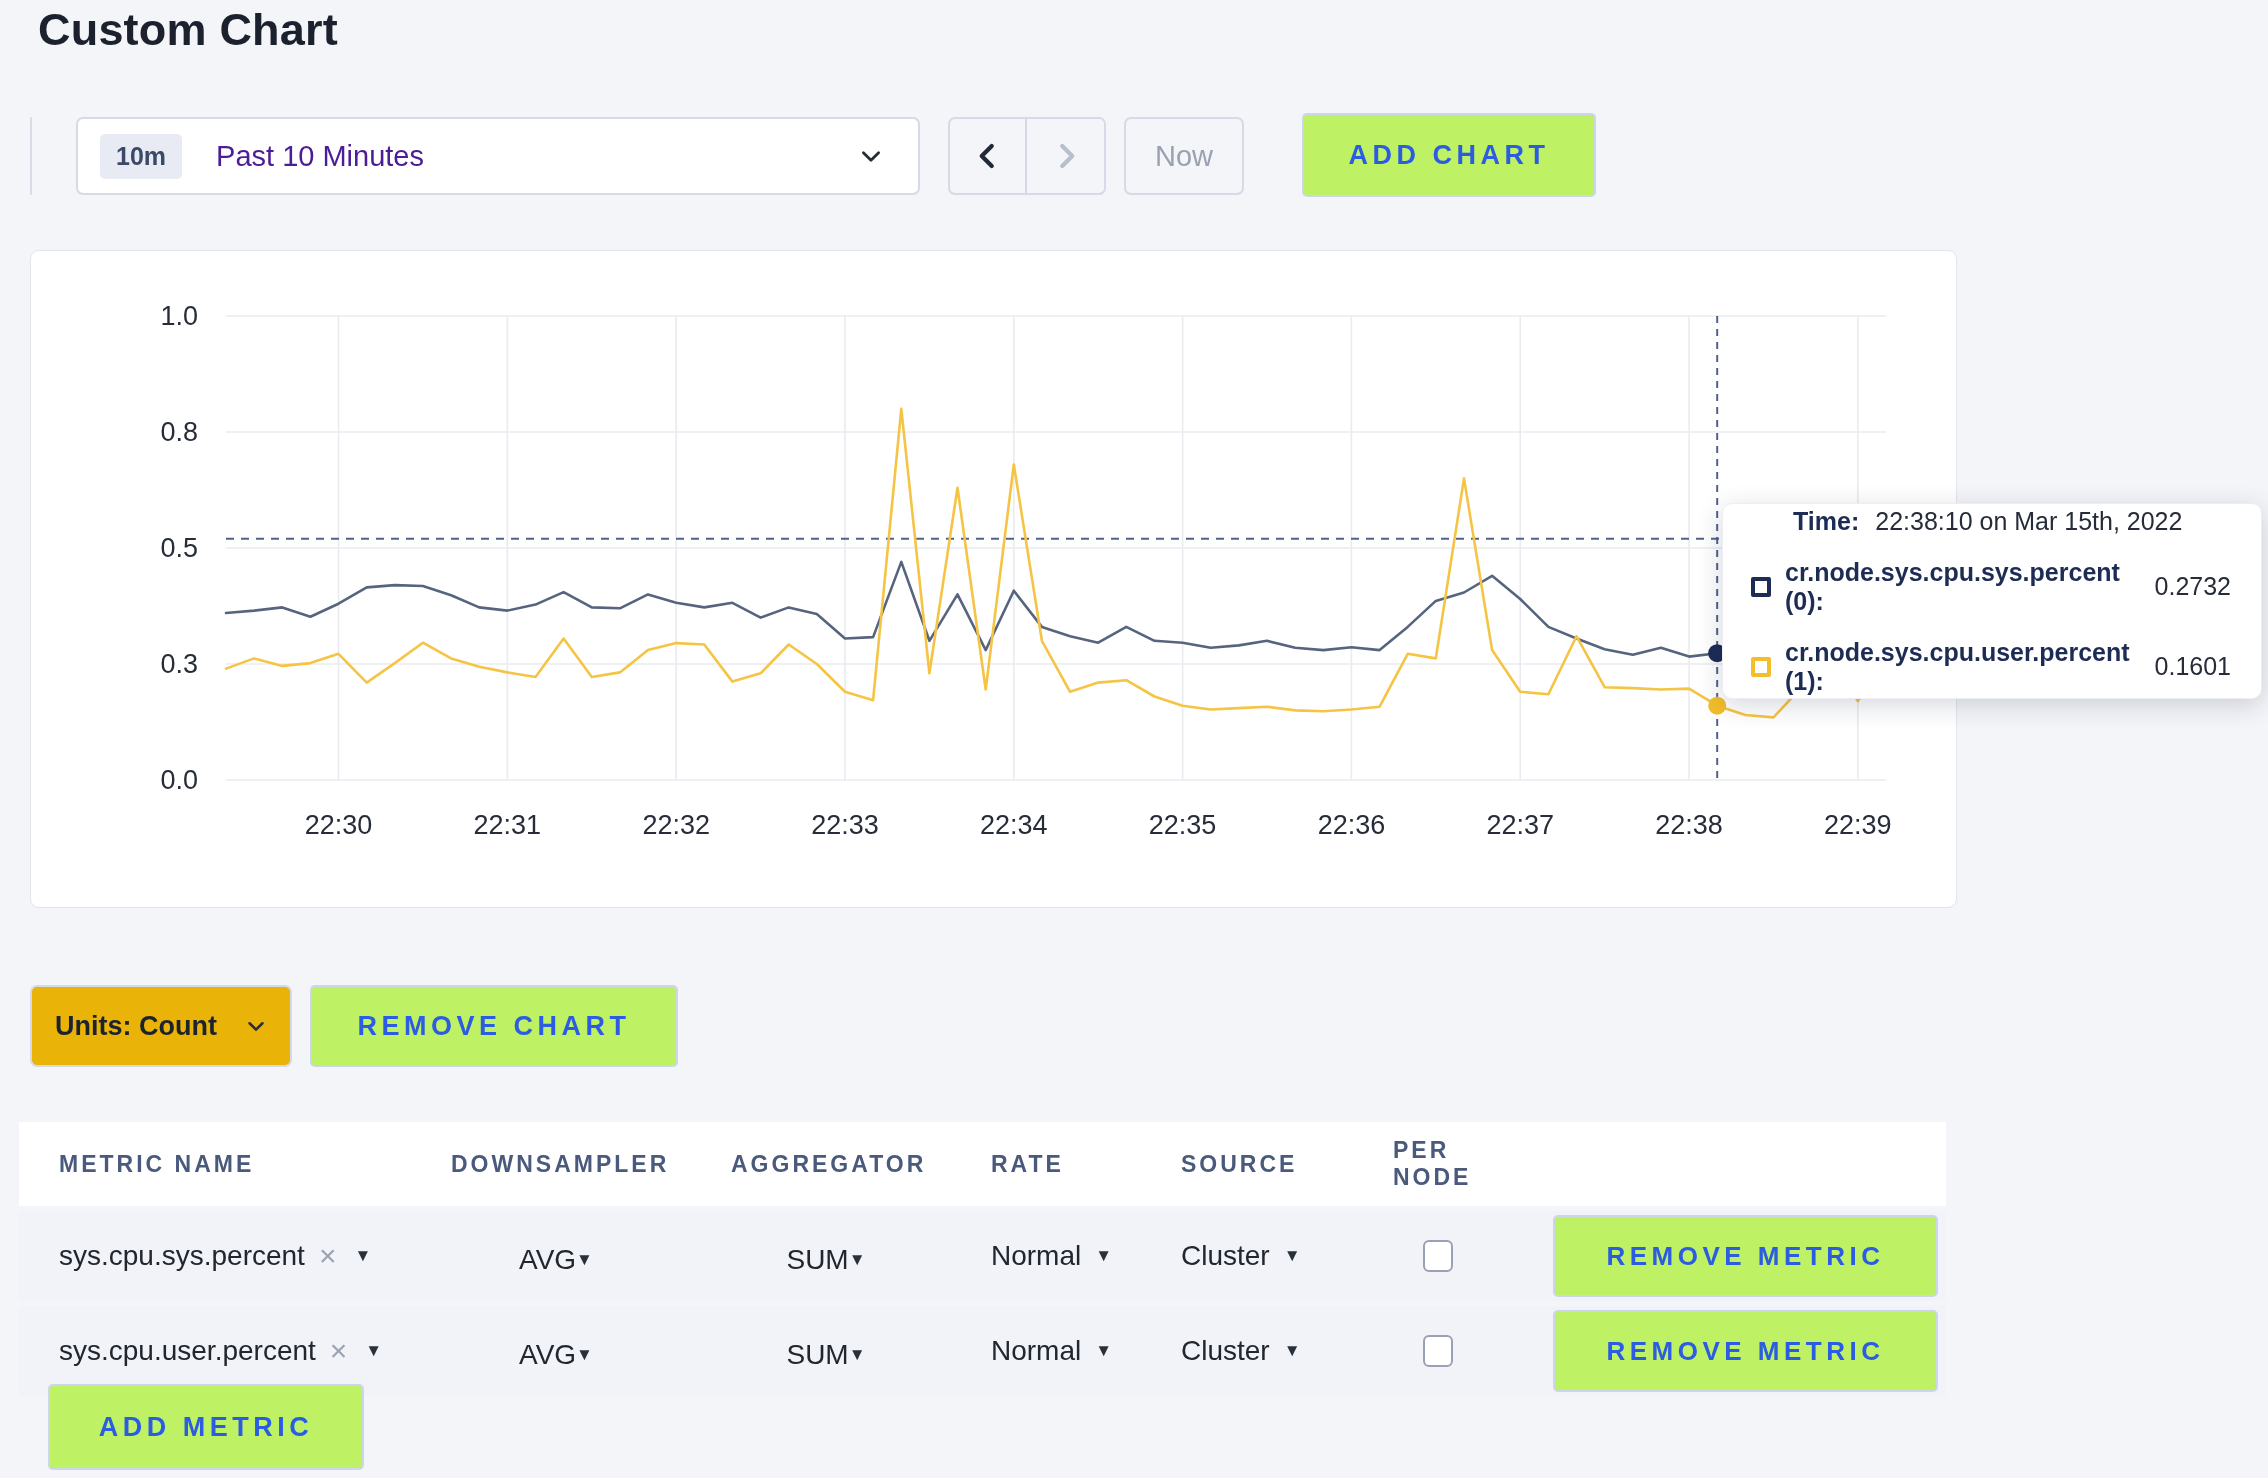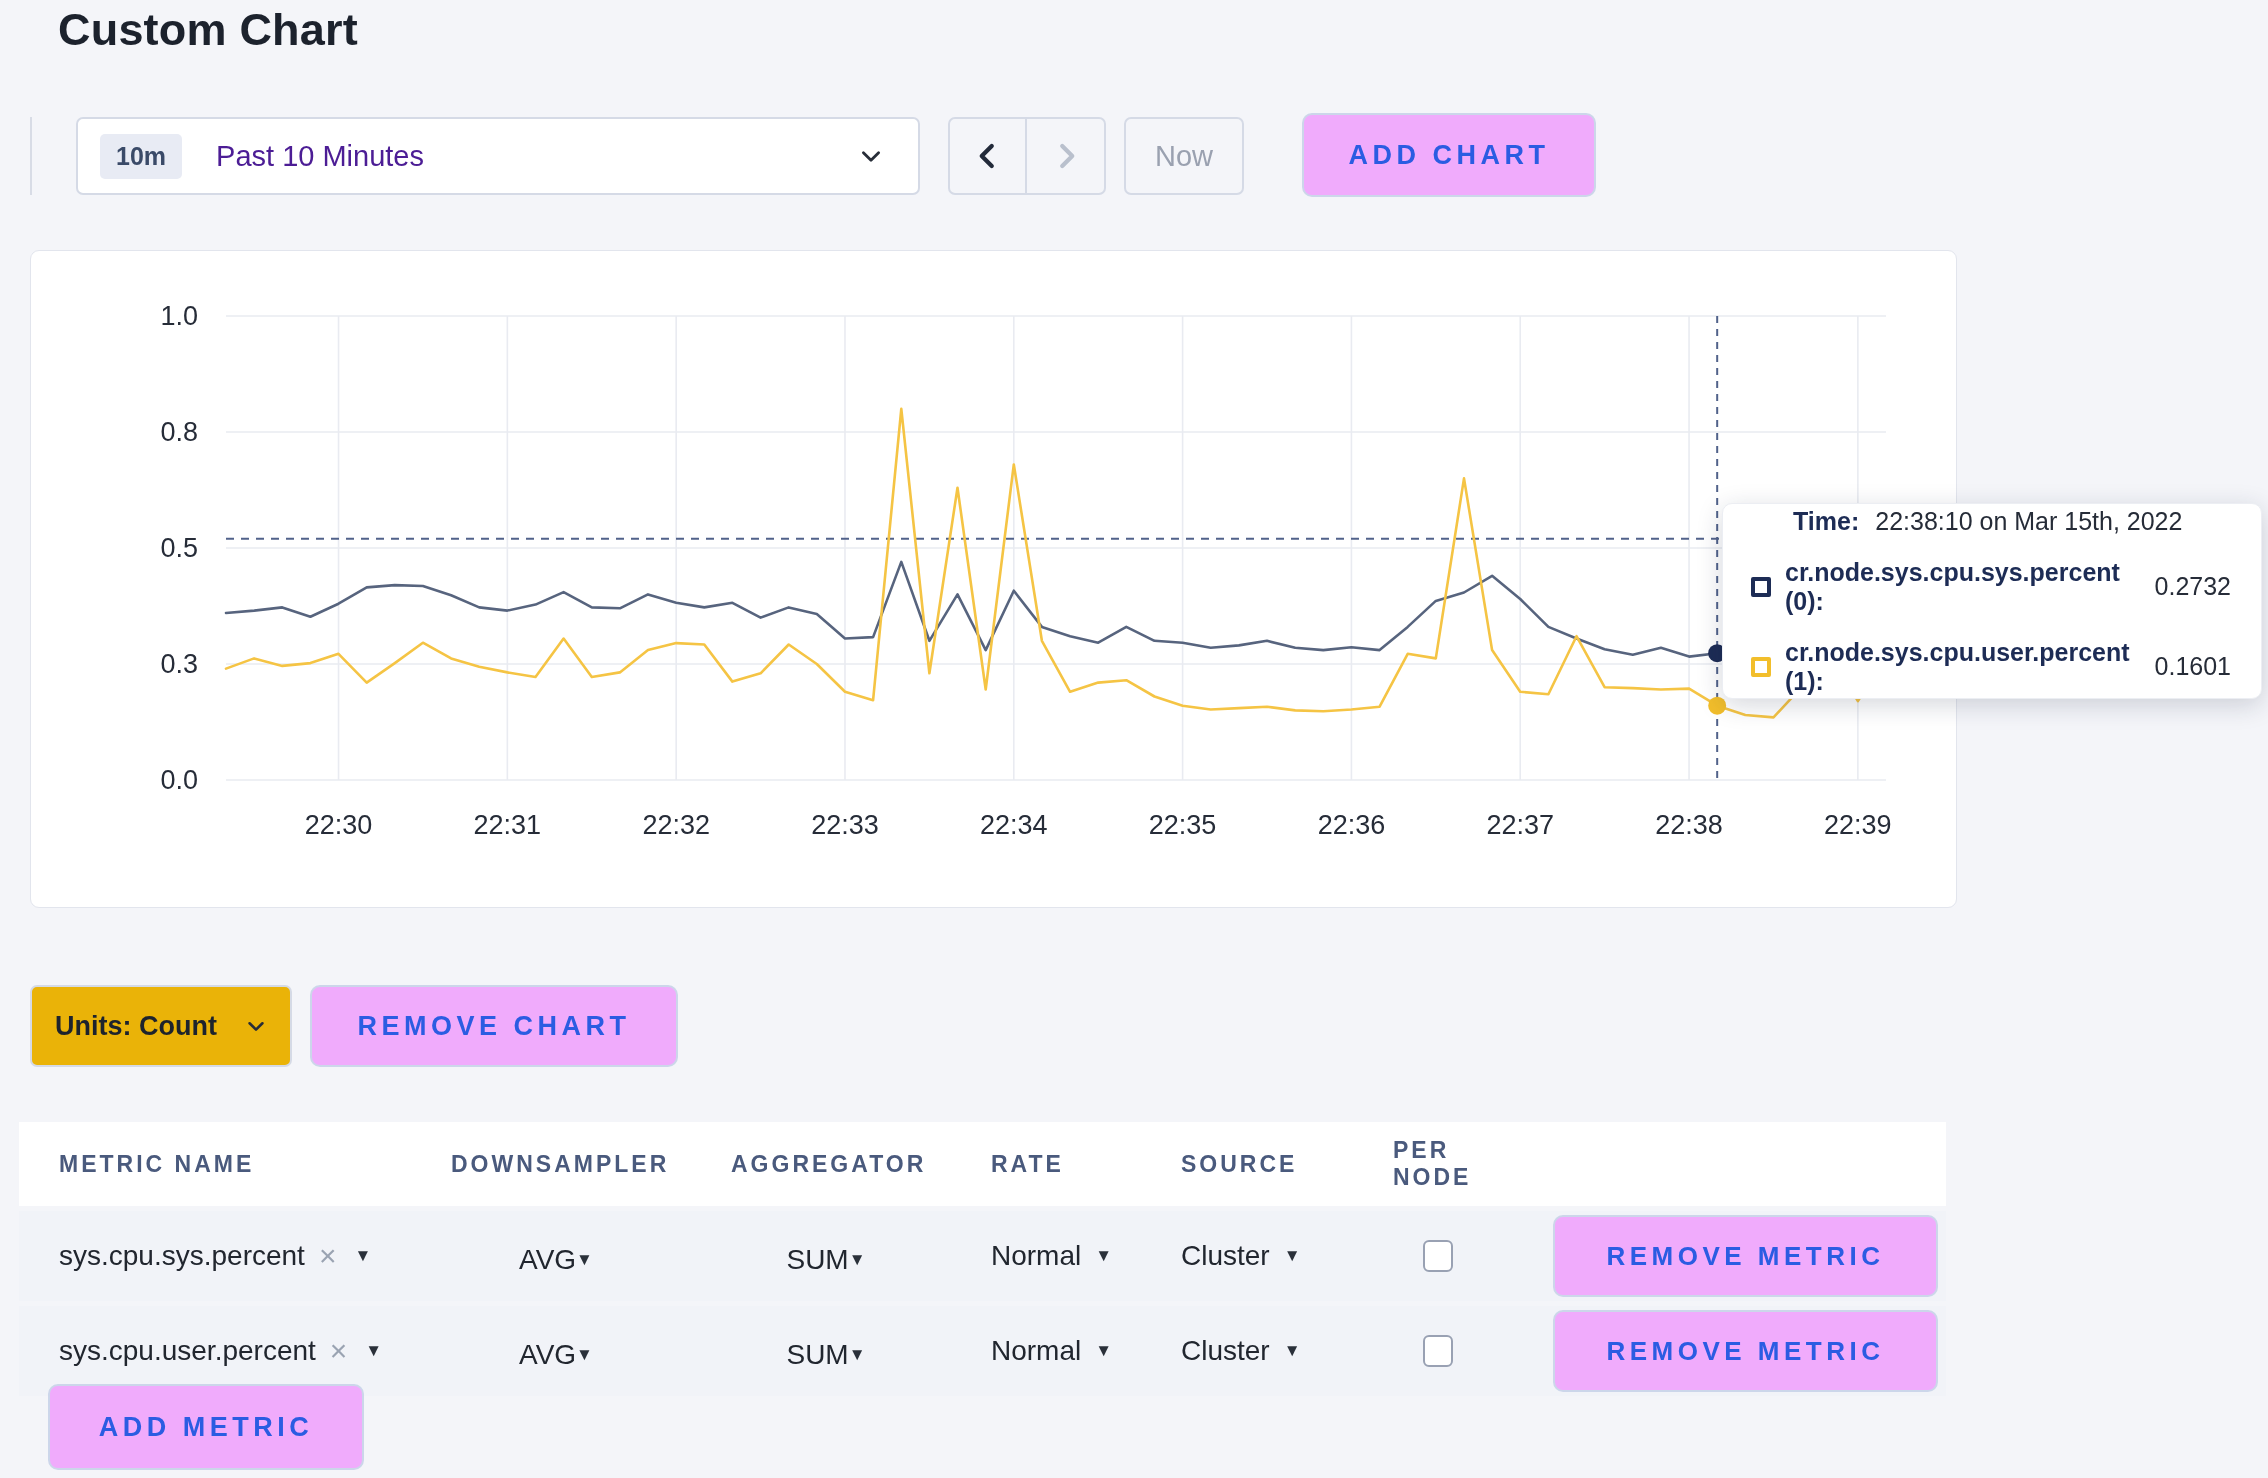--- a/index.html
+++ b/index.html
@@ -6,21 +6,21 @@
   html,body { margin:0; padding:0; }
   body {
     width:2268px; height:1478px; position:relative; overflow:hidden;
     background:#f4f5f9;
     font-family:"Liberation Sans", sans-serif;
     color:#21262f;
   }
   .abs { position:absolute; }
 
   .page-title {
-    left:38px; top:4px; font-size:45px; font-weight:600; color:#1c222d; letter-spacing:0.2px;margin-left:20px;
+    left:38px; top:4px; font-size:45px; font-weight:600; color:#1c222d; letter-spacing:0.2px;
   }
 
   
   .tb-divider { left:30px; top:117px; width:2px; height:78px; background:#d8dce6; }
   .time-select {
     left:76px; top:117px; width:844px; height:78px; background:#ffffff;
     border:2px solid #d5dae6; border-radius:7px; display:flex; align-items:center; padding:0 34px 0 22px;
   }
   .time-badge {
     background:#e8ebf4; color:#3a4a68; font-weight:700; font-size:25px;
@@ -31,21 +31,21 @@
     left:948px; top:117px; width:158px; height:78px; border:2px solid #d5dae6; border-radius:7px;
     display:flex; align-items:stretch;
   }
   .arrow-cell { width:50%; display:flex; align-items:center; justify-content:center; }
   .arrow-cell.first { border-right:2px solid #d5dae6; }
   .now-btn {
     left:1124px; top:117px; width:120px; height:78px; border:2px solid #d5dae6; border-radius:7px;
     display:flex; align-items:center; justify-content:center; font-size:29px; color:#9aa1b0;
   }
   .blue-btn {
-    background:#f0abfc; border:2px solid #ccd6ea; border-radius:10px;
+    background:#bef264; border:2px solid #ccd6ea; border-radius:5px;
     display:flex; align-items:center; justify-content:center;
     color:#2b5ce2; font-weight:600; letter-spacing:4.5px; font-size:27px;
   }
   .add-chart { left:1302px; top:113px; width:294px; height:84px; }
 
   
   .chart-card {
     left:30px; top:250px; width:1927px; height:658px; background:#ffffff;
     border:1px solid #e2e5ed; border-radius:9px;
   }

